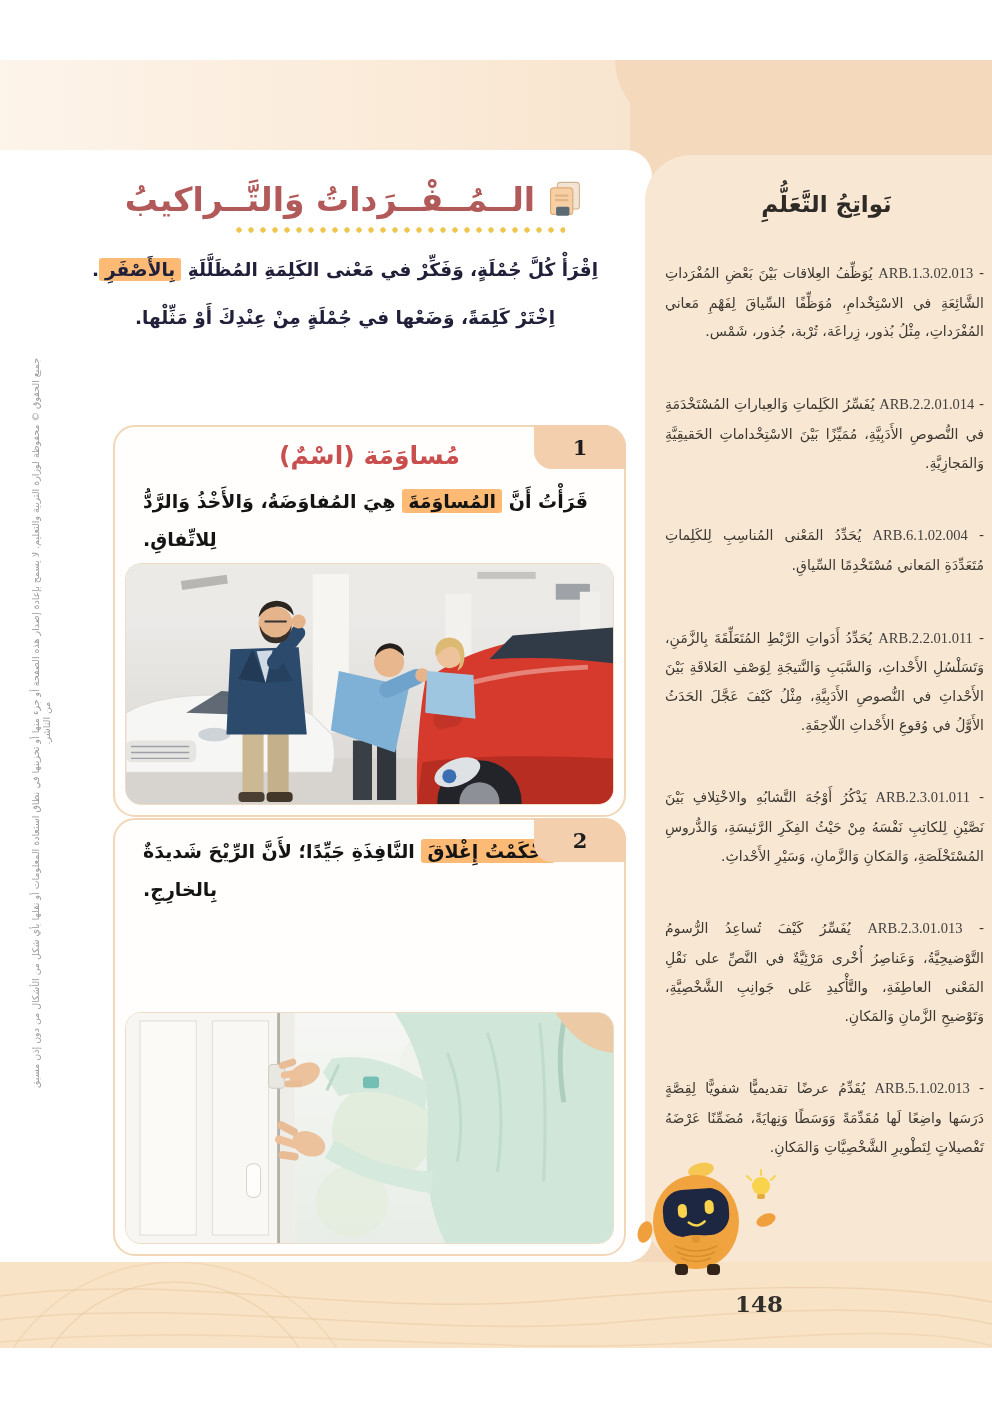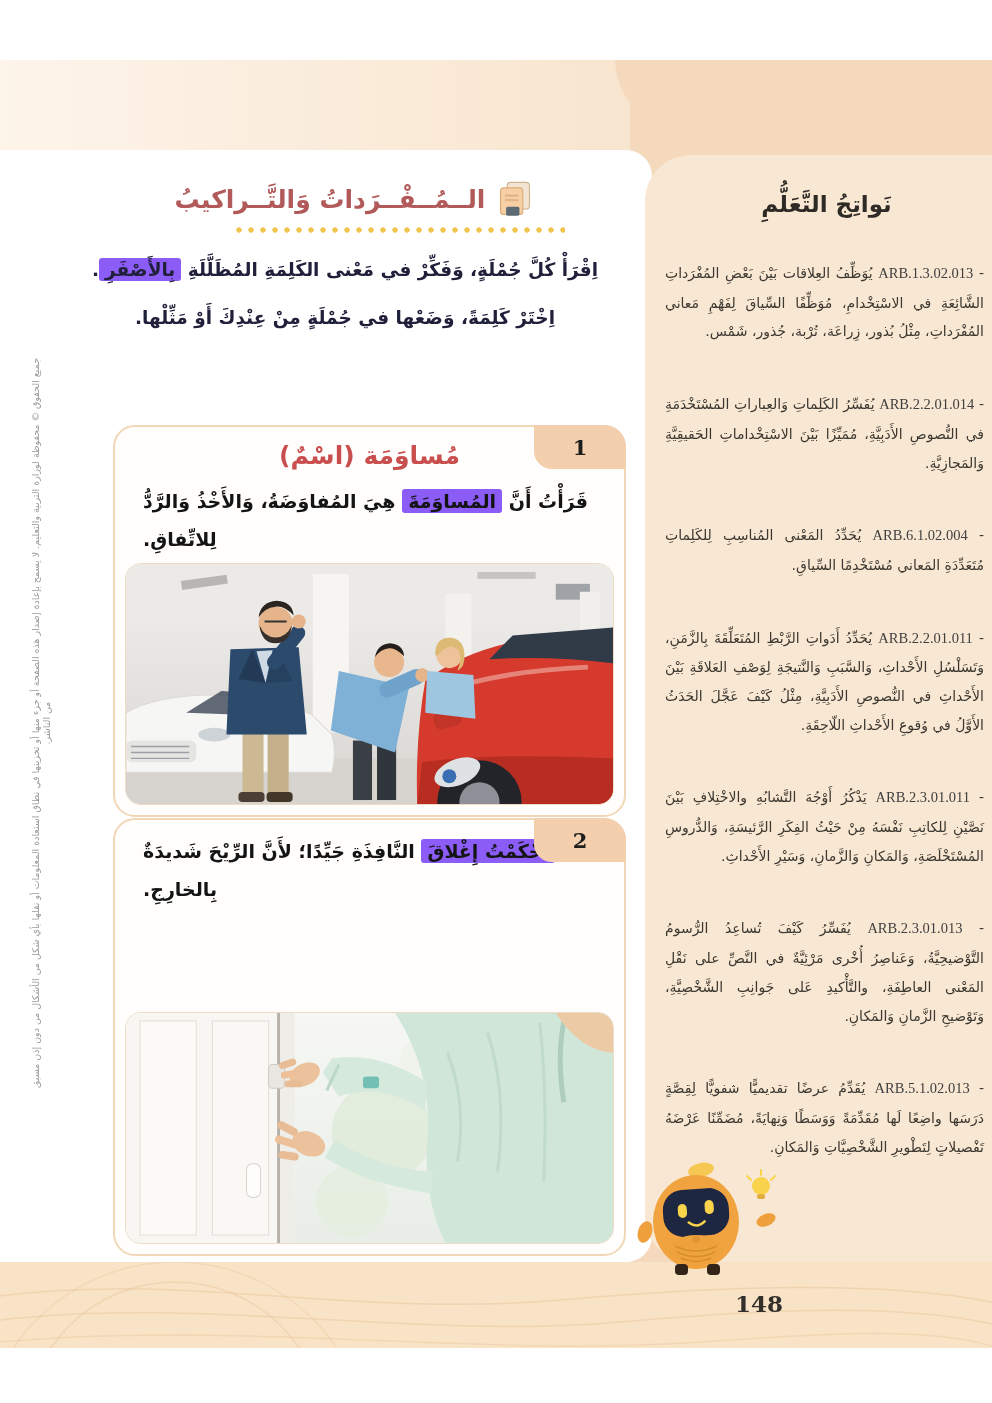--- a/index.html
+++ b/index.html
@@ -20,30 +20,30 @@
   .page-number{left:735px;top:1290px;width:90px;text-align:left;
                font-family:"DejaVu Serif",serif;font-size:23px;font-weight:700;color:#33302b;}
 
   
   .copyright{left:30px;top:1093px;width:740px;transform:rotate(-90deg);transform-origin:0 0;
              direction:rtl;text-align:center;font-size:9.5px;color:#9b9b9b;letter-spacing:.2px;}
 
   
   .header{left:120px;top:176px;width:470px;height:46px;display:flex;direction:rtl;
           align-items:center;justify-content:center;gap:10px;}
-  .header-title{font-size:25px;font-weight:700;color:#b25a5a;white-space:nowrap;}
+  .header-title{font-size:33px;font-weight:700;color:#b25a5a;white-space:nowrap;}
   .header-icon svg{width:40px;height:40px;display:block;}
   .heading-dots{left:235px;top:226px;width:330px;height:8px;
       background-image:radial-gradient(circle at 4px 4px,#f1c44e 2.4px,transparent 3px);
       background-size:12px 8px;background-repeat:repeat-x;}
 
   
   .instructions{left:70px;top:246px;width:550px;direction:rtl;text-align:center;
                 font-size:18.5px;font-weight:700;color:#20203a;line-height:2.6;}
-  .hl{background:#8b5cf6;padding:1px 6px;border-radius:3px;}
+  .hl{background:#fdba74;padding:1px 6px;border-radius:3px;}
 
   
   .card{position:absolute;background:#fffefc;border:2px solid #f1d7b8;border-radius:22px;}
   .card1{left:113px;top:425px;width:509px;height:388px;}
   .card2{left:113px;top:818px;width:509px;height:434px;}
   .card-tab{position:absolute;top:-2px;right:-2px;width:92px;height:44px;background:#f4cfad;
             border-radius:0 22px 0 18px;display:flex;align-items:center;justify-content:center;
             font-family:"DejaVu Serif",serif;font-size:21px;font-weight:700;color:#1d1d1d;}
   .card-title{margin-top:14px;text-align:center;direction:rtl;font-size:25px;font-weight:700;color:#c94e4e;}
   .card-sentence{margin:12px 28px 0;direction:rtl;text-align:left;font-size:19px;font-weight:700;

